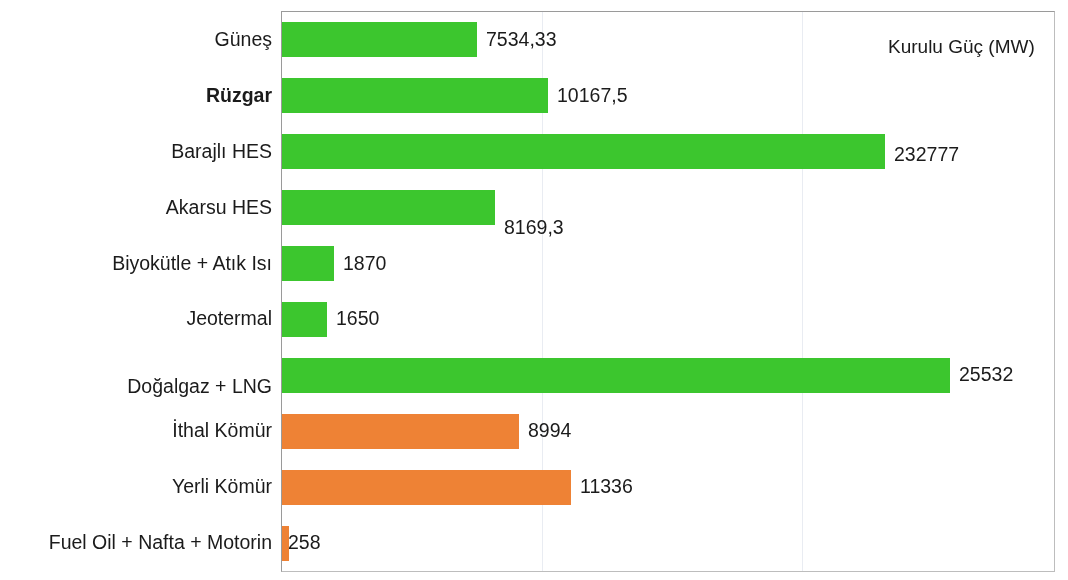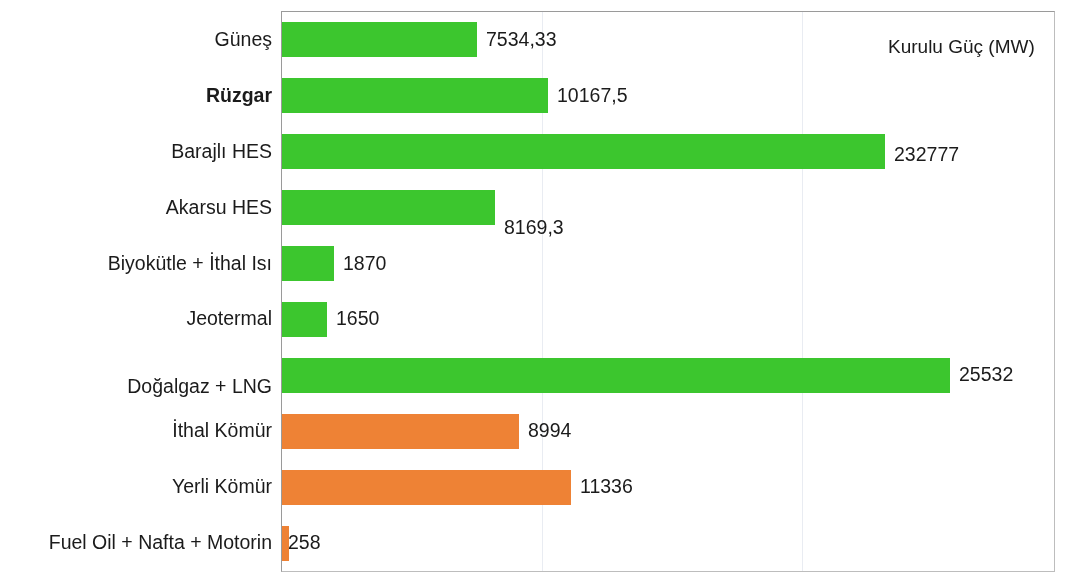--- a/index.html
+++ b/index.html
@@ -89,21 +89,21 @@
 </head>
 <body>
 
 <div id="chart-root">
 
   <div id="label-column">
       <div class="label-cell" style="top: 29.95px;">Güneş</div>
       <div class="label-cell" style="top: 85.85px; font-weight: bold;">Rüzgar</div>
       <div class="label-cell" style="top: 141.75px;">Barajlı HES</div>
       <div class="label-cell" style="top: 197.65px;">Akarsu HES</div>
-      <div class="label-cell" style="top: 253.55px;">Biyokütle + İthal Isı</div>
+      <div class="label-cell" style="top: 253.55px;">Biyokütle + Atık Isı</div>
       <div class="label-cell" style="top: 309.45px;">Jeotermal</div>
       <div class="label-cell" style="top: 365.35px; margin-top: 12px;">Doğalgaz + LNG</div>
       <div class="label-cell" style="top: 421.25px;">İthal Kömür</div>
       <div class="label-cell" style="top: 477.15px;">Yerli Kömür</div>
       <div class="label-cell" style="top: 533.05px;">Fuel Oil + Nafta + Motorin</div>
     </div>
 
   <div id="plot-area">
     <div class="gridline" style="left:260px;"></div>
     <div class="gridline" style="left:520px;"></div>

